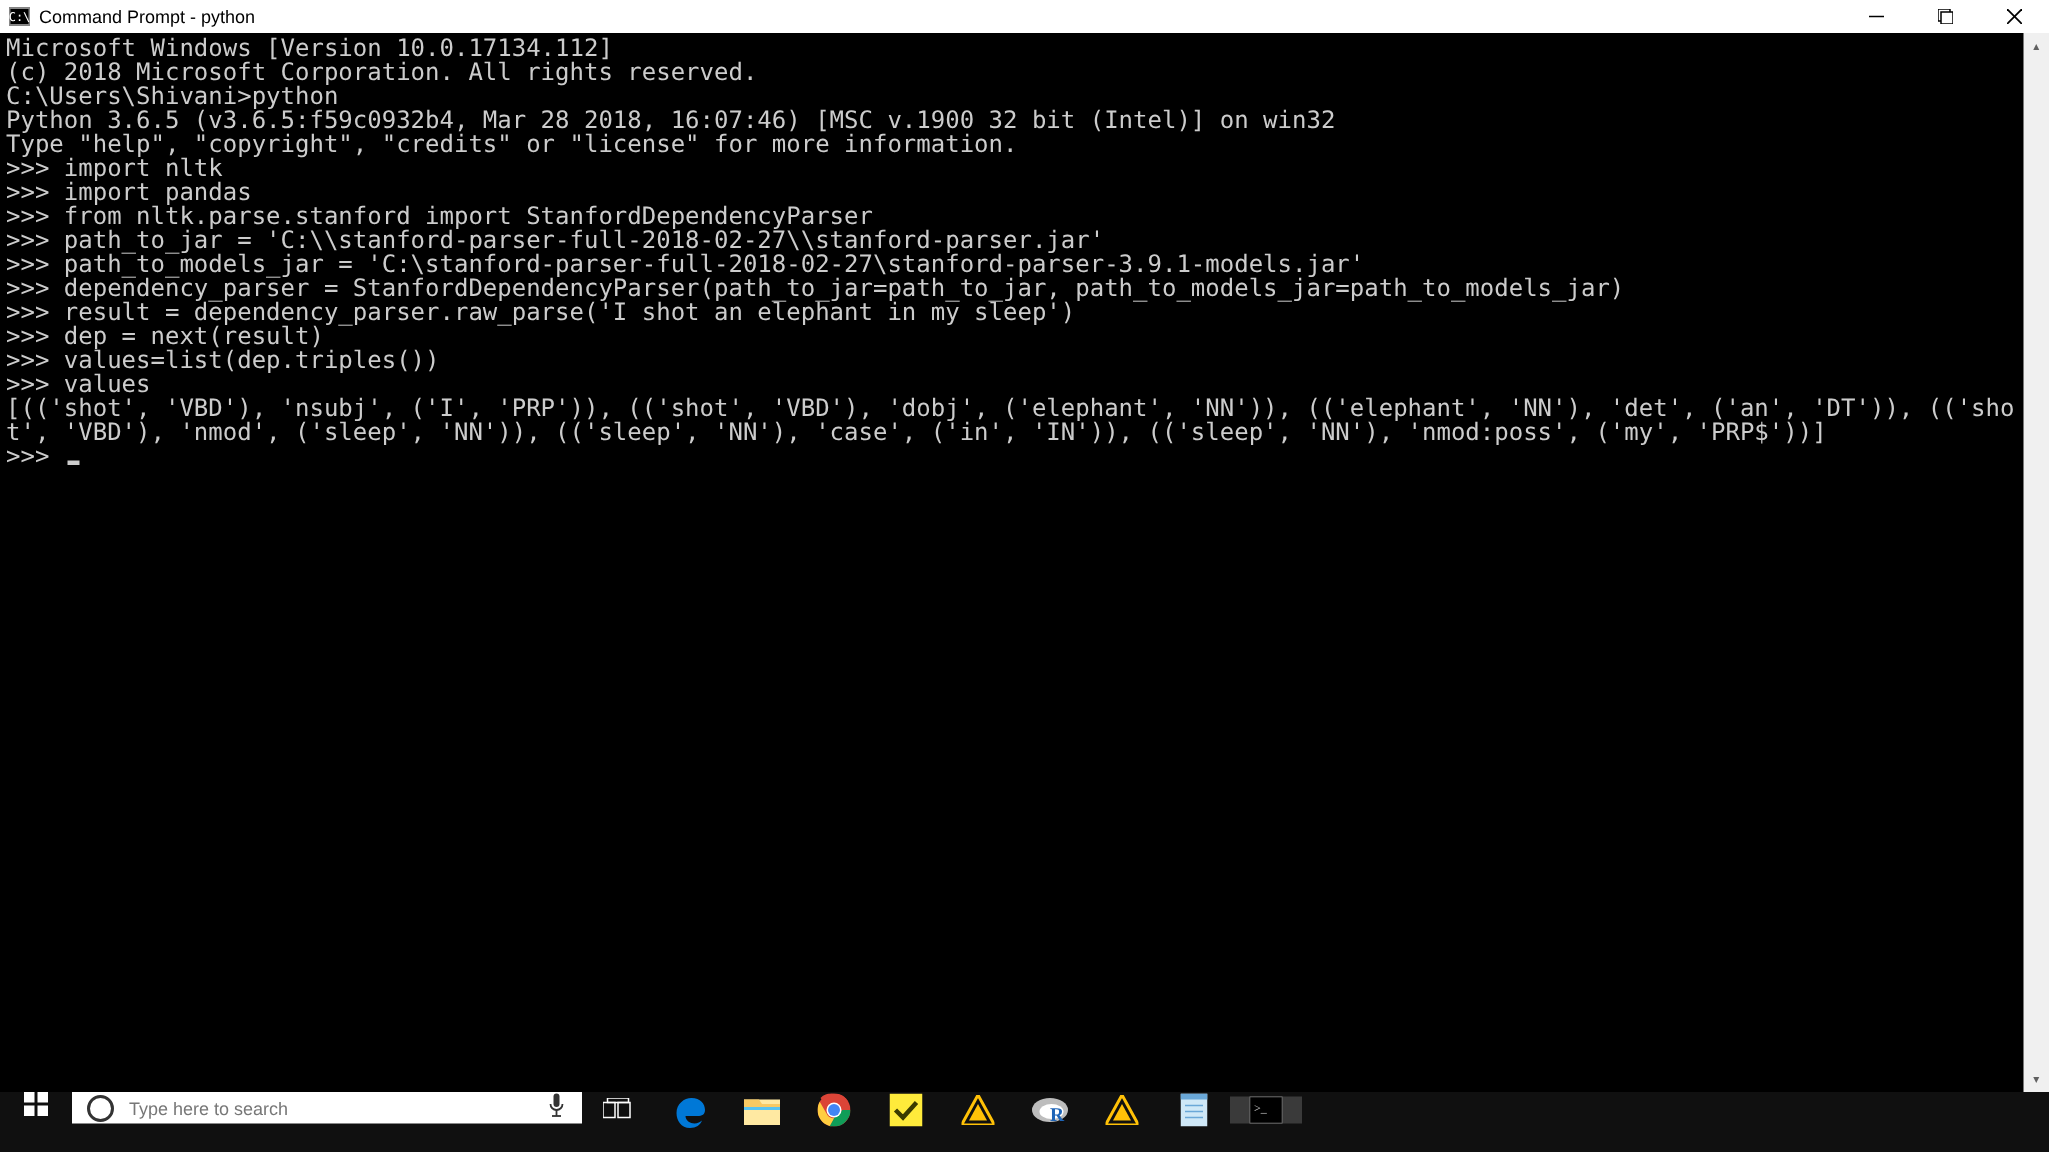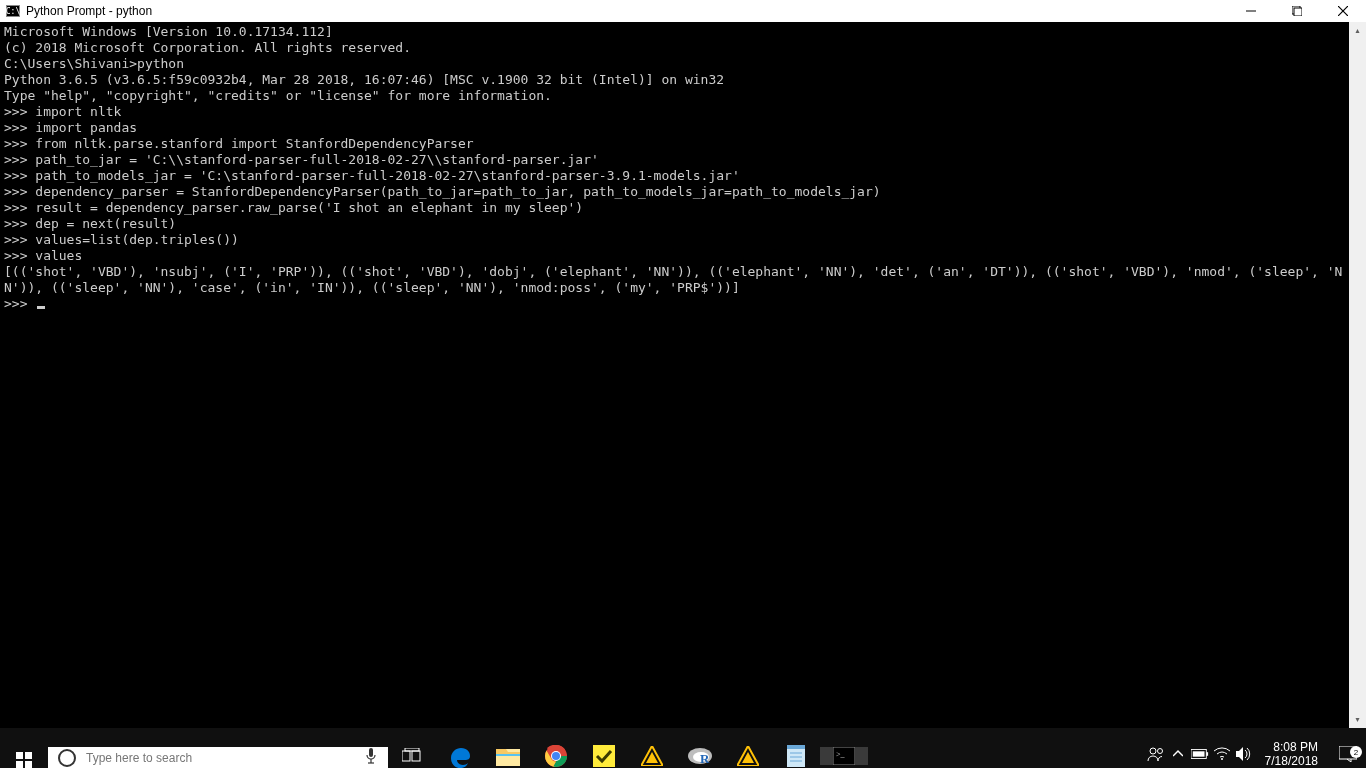--- a/index.html
+++ b/index.html
@@ -5,28 +5,28 @@
   * { margin: 0; padding: 0; box-sizing: border-box; }
   html, body { width: 1366px; height: 768px; overflow: hidden; font-family: "Segoe UI", Tahoma, sans-serif; background: #000; }
   .window { position: relative; width: 1366px; height: 728px; background: #000; }
   .titlebar { height: 22px; background: #fff; display: flex; align-items: center; justify-content: space-between; padding-left: 6px; font-size: 12px; color: #000; }
   .titlebar-left { display: flex; align-items: center; gap: 6px; }
   .cmd-icon { width: 14px; height: 12px; background: #000; color: #fff; font-size: 8px; display: flex; align-items: center; justify-content: center; border: 1px solid #888; font-family: Consolas, monospace; }
   .titlebar-controls { display: flex; height: 100%; }
   .title-btn { width: 46px; height: 100%; display: flex; align-items: center; justify-content: center; }
   .title-btn svg { width: 10px; height: 10px; }
   .terminal-wrap { position: relative; width: 100%; height: 706px; background: #000; }
-  .terminal { font-family: Consolas, "Lucida Console", monospace; font-size: 13px; line-height: 16px; color: #ccc; padding: 2px 4px; white-space: pre-wrap; word-break: break-all; width: 1348px; }
+  .terminal { font-family: Consolas, "Lucida Console", monospace; font-size: 16px; line-height: 16px; color: #ccc; padding: 2px 4px; white-space: pre-wrap; word-break: break-all; width: 1348px; }
   .cursor { display: inline-block; width: 8px; height: 3px; background: #ccc; vertical-align: -1px; margin-left: 2px; }
   .vscroll { position: absolute; right: 0; top: 0; width: 17px; height: 100%; background: #f0f0f0; }
   .vscroll .up, .vscroll .down { position: absolute; left: 0; width: 17px; height: 17px; display: flex; align-items: center; justify-content: center; font-size: 8px; color: #606060; }
   .vscroll .up { top: 0; }
   .vscroll .down { bottom: 0; }
 
-  .taskbar { position: relative; width: 1366px; height: 40px; background: #101010; display: flex; align-items: flex-end; color: #fff; font-size: 12px; }
+  .taskbar { position: relative; width: 1366px; height: 40px; background: #101010; display: flex; align-items: flex-start; color: #fff; font-size: 12px; }
   .start-btn { width: 48px; display: flex; align-items: center; justify-content: center; }
   .start-btn svg { width: 16px; height: 16px; }
   .search { width: 340px; background: #fff; display: flex; align-items: center; padding: 0 10px; gap: 10px; color: #777; }
   .search .circle { width: 18px; height: 18px; border: 2px solid #333; border-radius: 50%; }
   .search .mic { margin-left: auto; color: #333; }
   .task-icons { display: flex; align-items: center; }
   .task-icon { width: 48px; height: 100%; display: flex; align-items: center; justify-content: center; }
   .task-icon.active { background: #3a3a3a; }
   .tray { margin-left: auto; display: flex; align-items: center; gap: 4px; padding-right: 0; margin-top: 48px; }
   .tray .clock { text-align: right; line-height: 14px; font-size: 12px; padding: 0 8px; }
@@ -34,21 +34,21 @@
   .notif { width: 36px; height: 100%; display: flex; align-items: center; justify-content: center; position: relative; }
   .notif-badge { position: absolute; bottom: 4px; right: 4px; background: #fff; color: #000; border-radius: 50%; width: 12px; height: 12px; font-size: 8px; display: flex; align-items: center; justify-content: center; }
 </style>
 </head>
 <body>
 
 <div class="window">
   <div class="titlebar">
     <div class="titlebar-left">
       <div class="cmd-icon">C:\</div>
-      <span>Python Prompt - python</span>
+      <span>Command Prompt - python</span>
     </div>
     <div class="titlebar-controls">
       <div class="title-btn">
         <svg viewBox="0 0 10 10">
             <line x1="0" y1="5" x2="10" y2="5" stroke="#000" stroke-width="1"></line>
           </svg>
       </div>
       <div class="title-btn">
         <svg viewBox="0 0 10 10">
             <rect x="0" y="0" width="8" height="8" fill="none" stroke="#000" stroke-width="1"></rect>

